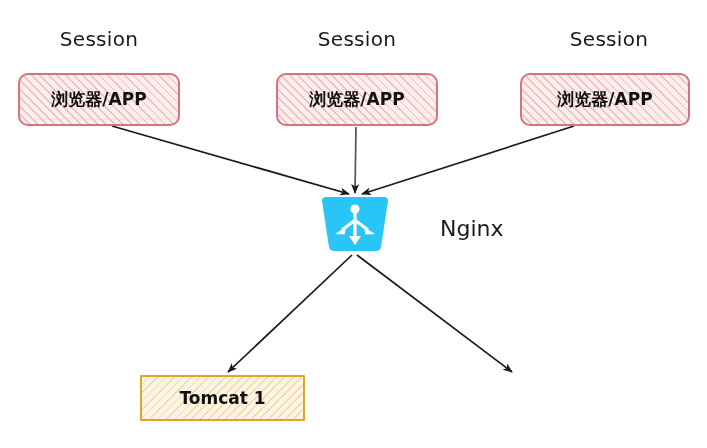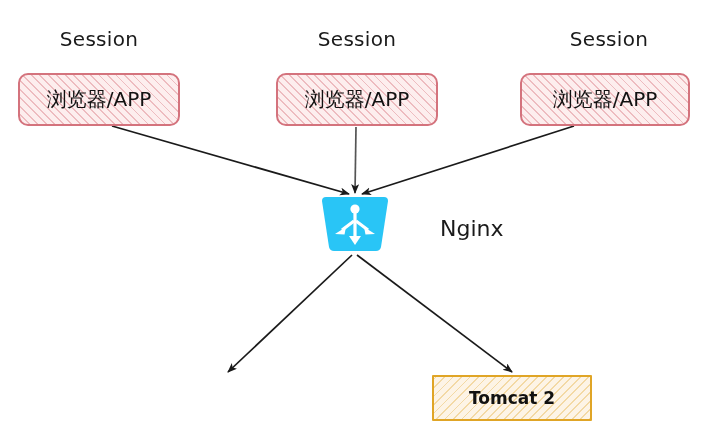--- a/index.html
+++ b/index.html
@@ -48,22 +48,22 @@
         rgba(214,112,122,0.40) 0px,
         rgba(214,112,122,0.40) 1.2px,
         rgba(253,238,238,0) 1.2px,
         rgba(253,238,238,0) 6px);
     display: flex;
     align-items: center;
     justify-content: center;
   }
   .browser-box .box-text {
     font-family: "DejaVu Sans", sans-serif;
-    font-size: 20px;
-    font-weight: normal;
+    font-size: 17px;
+    font-weight: bold;
     color: #111111;
     white-space: nowrap;
   }
 
   
   .tomcat-box {
     position: absolute;
     box-sizing: border-box;
     height: 46px;
     border: 2px solid #e0a526;
@@ -159,18 +159,18 @@
       <path d="M35,25 L23,34" stroke="#ffffff" stroke-width="3.2" fill="none"></path>
       <path d="M16,38 L27,31 L25.5,38.5 Z" fill="#ffffff"></path>
 
       <path d="M37,25 L49,34" stroke="#ffffff" stroke-width="3.2" fill="none"></path>
       <path d="M56,38 L45,31 L46.5,38.5 Z" fill="#ffffff"></path>
     </svg>
   </div>
 
   <div id="nginx-label">Nginx</div>
 
+  <div class="tomcat-box" style="left:140px; top:375px; width:165px;">
+    <span class="box-text">Tomcat 1</span>
+  </div>
 
-  <div class="tomcat-box" style="left:432px; top:375px; width:160px;">
-    <span class="box-text">Tomcat 2</span>
-  </div>
 
 </div>
 
 </body></html>

